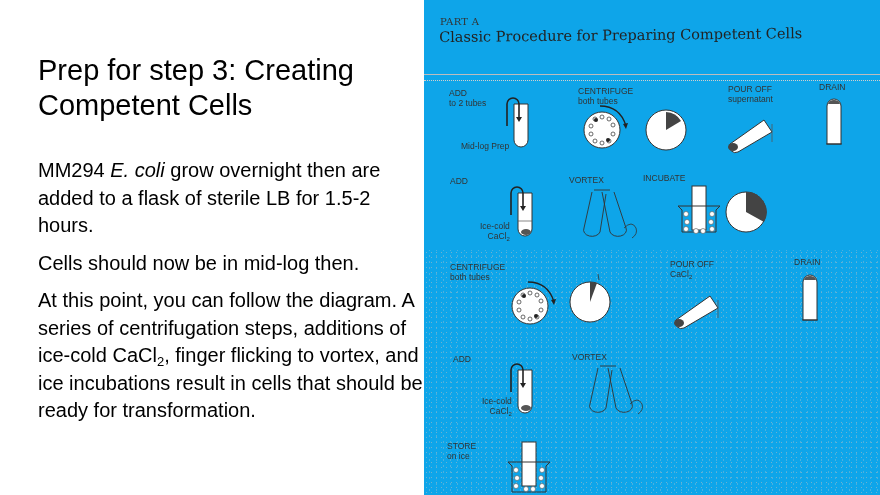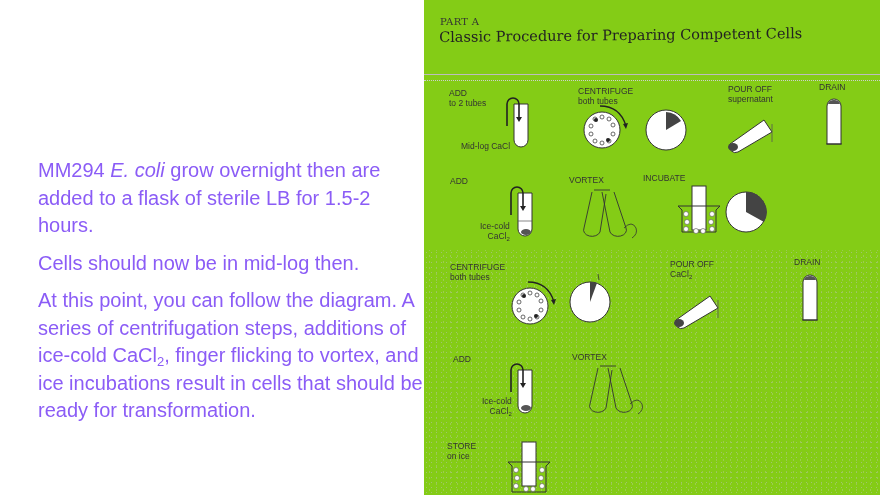--- a/index.html
+++ b/index.html
@@ -10,29 +10,29 @@
 
   .title {
     position: absolute; left: 38px; top: 53px; width: 390px;
     font-family: "Liberation Sans", sans-serif;
     font-size: 29px; line-height: 35px; color: #000000; font-weight: normal;
   }
 
   .body-text {
     position: absolute; left: 38px; top: 157px; width: 390px;
     font-family: "Liberation Sans", sans-serif;
-    font-size: 20px; line-height: 27.5px; color: #8b5cf6;
+    font-size: 20px; line-height: 27.5px; color: #000000;
   }
   .body-text p { margin-bottom: 10px; }
   .body-text sub { font-size: 13px; vertical-align: -4px; line-height: 0; }
 
   
   .figure {
     position: absolute; left: 424px; top: 0; width: 456px; height: 495px;
-    background: #84cc16; overflow: hidden;
+    background: #0ea5e9; overflow: hidden;
   }
   .fig-part {
     position: absolute; left: 16px; top: 16px;
     font-family: "DejaVu Serif", serif; font-size: 10px; color: #333; letter-spacing: 0.3px;
   }
   .fig-title {
     position: absolute; left: 15px; top: 29px;
     font-family: "DejaVu Serif", serif; font-size: 14.5px; color: #222;
     transform: rotate(-0.6deg); transform-origin: left top;
   }
@@ -56,40 +56,41 @@
     font-size: 8.5px; line-height: 10px; color: #333;
   }
   .lbl sub { font-size: 6px; vertical-align: -2px; line-height: 0; }
   svg.ill { position: absolute; overflow: visible; }
 </style>
 </head>
 <body>
 
 <div class="slide">
 
+  <h1 class="title">Prep for step 3: Creating Competent Cells</h1>
 
   <div class="body-text">
     <p><span>MM294 </span><i>E. coli</i><span> grow overnight then are added to a flask of sterile LB for 1.5-2 hours.</span></p>
     <p>Cells should now be in mid-log then.</p>
     <p><span>At this point, you can follow the diagram. A series of centrifugation steps, additions of ice-cold CaCl</span><sub>2</sub><span>, finger flicking to vortex, and ice incubations result in cells that should be ready for transformation.</span></p>
   </div>
 
   <div class="figure">
     <div class="speckle" style="top:250px;height:245px;opacity:0.55;"></div>
 
     <div class="fig-part">PART A</div>
     <div class="fig-title">Classic Procedure for Preparing Competent Cells</div>
     <div class="fig-rule"></div>
     <div class="fig-rule2"></div>
 
     <div class="lbl" style="left:25px;top:88px;">
         <div>ADD</div>
         <div>to 2 tubes</div>
       </div>
-    <div class="lbl" style="left:37px;top:141px;">Mid-log CaCl</div>
+    <div class="lbl" style="left:37px;top:141px;">Mid-log Prep</div>
     <svg class="ill" style="left:80px;top:96px;" width="30" height="56">
       <path d="M10 8 h14 v36 a7 7 0 0 1 -14 0 z" fill="#fff" stroke="#333" stroke-width="1"></path>
       <path d="M3 30 V8 a6 6 0 0 1 12 0 V24" fill="none" stroke="#222" stroke-width="1.6"></path>
       <path d="M12 21 l3 5 l3 -5" fill="#222"></path>
     </svg>
     <div class="lbl" style="left:154px;top:86px;">
         <div>CENTRIFUGE</div>
         <div>both tubes</div>
       </div>
     <svg class="ill" style="left:158px;top:104px;" width="50" height="48">

